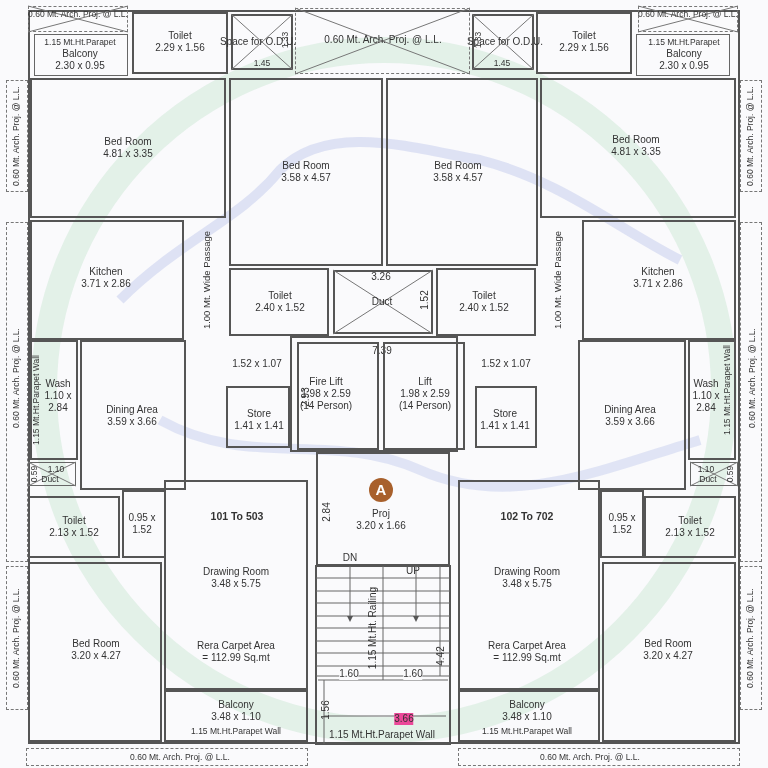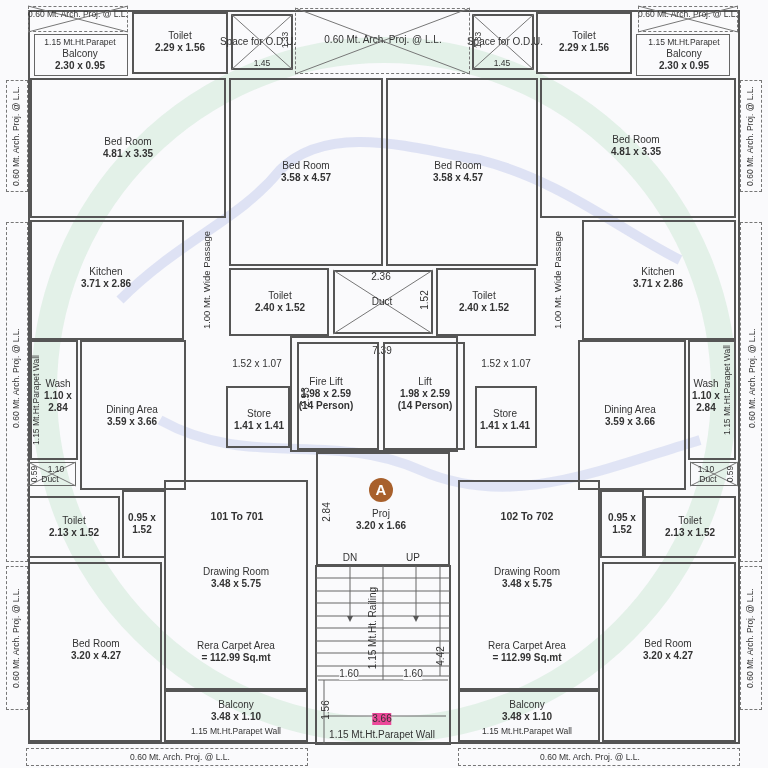--- a/index.html
+++ b/index.html
@@ -4,21 +4,21 @@
 <style>
   html,body{margin:0;padding:0;background:#fff;}
   body{width:768px;height:768px;position:relative;overflow:hidden;font-family:"Liberation Sans",sans-serif;color:#333;}
   .plan{position:absolute;left:0;top:0;width:768px;height:768px;background:#fafafc;}
   .wm{position:absolute;pointer-events:none;}
   .wall{position:absolute;border:2px solid #555;box-sizing:border-box;background:transparent;}
   .thin{position:absolute;border:1px solid #666;box-sizing:border-box;}
   .dash{position:absolute;border:1px dashed #777;box-sizing:border-box;}
   .lbl{position:absolute;text-align:center;font-size:10px;line-height:12px;color:#333;white-space:nowrap;transform:translate(-50%,-50%);}
   .lbl .n{display:block;}
-  .lbl .d{display:block;font-weight:bold;}
+  .lbl .d{display:block;}
   .small{font-size:8.5px;line-height:10px;}
   .vert{position:absolute;font-size:8.5px;color:#333;white-space:nowrap;transform:translate(-50%,-50%) rotate(-90deg);}
   .bold{font-weight:bold;font-size:10.5px;}
   .badge{position:absolute;width:24px;height:24px;border-radius:50%;background:#a8602c;color:#fff;font-weight:bold;font-size:15px;line-height:24px;text-align:center;transform:translate(-50%,-50%);}
   svg.x{position:absolute;overflow:visible;}
 </style>
 </head>
 <body>
 
 <div class="plan">
@@ -163,21 +163,21 @@
       <span class="n">Toilet</span>
       <span class="d">2.13 x 1.52</span>
     </div>
 
   <div class="wall" style="left:122px;top:490px;width:44px;height:68px;"></div>
   <div class="lbl" style="left:142px;top:524px">
       <span class="d">0.95 x</span>
       <span class="d">1.52</span>
     </div>
 
-  <div class="lbl bold" style="left:237px;top:516px">101 To 701</div>
+  <div class="lbl bold" style="left:237px;top:516px">101 To 503</div>
 
   <div class="wall" style="left:164px;top:480px;width:144px;height:210px;"></div>
   <div class="lbl" style="left:236px;top:578px">
       <span class="n">Drawing Room</span>
       <span class="d">3.48 x 5.75</span>
     </div>
   <div class="lbl" style="left:236px;top:652px">
       <span class="n">Rera Carpet Area</span>
       <span class="d">= 112.99 Sq.mt</span>
     </div>
@@ -302,21 +302,21 @@
   <div class="lbl small" style="left:527px;top:731px">1.15 Mt.Ht.Parapet Wall</div>
 
   <div class="dash" style="left:458px;top:748px;width:282px;height:18px;"></div>
   <div class="lbl small" style="left:590px;top:757px">0.60 Mt. Arch. Proj. @ L.L.</div>
 
   <div class="wall" style="left:333px;top:270px;width:100px;height:64px;"></div>
   <svg class="x" style="left:333px;top:270px" width="100" height="64">
       <line x1="0" y1="0" x2="100" y2="64" stroke="#777"></line>
       <line x1="100" y1="0" x2="0" y2="64" stroke="#777"></line>
     </svg>
-  <div class="lbl" style="left:381px;top:277px">2.36</div>
+  <div class="lbl" style="left:381px;top:277px">3.26</div>
   <div class="lbl" style="left:382px;top:302px">Duct</div>
   <div class="vert" style="left:424px;top:300px;font-size:10px">1.52</div>
 
   <div class="wall" style="left:290px;top:336px;width:168px;height:116px;"></div>
   <div class="lbl" style="left:382px;top:351px">7.39</div>
   <div class="vert" style="left:305px;top:397px;font-size:10px">2.93</div>
 
   <div class="wall" style="left:297px;top:342px;width:82px;height:108px;"></div>
   <div class="lbl" style="left:326px;top:394px">
       <span class="n">Fire Lift</span>
@@ -333,21 +333,21 @@
 
   <div class="wall" style="left:316px;top:452px;width:134px;height:114px;"></div>
   <div class="lbl" style="left:381px;top:488px">3.20</div>
   <div class="vert" style="left:326px;top:512px;font-size:10px">2.84</div>
   <div class="badge" style="left:381px;top:490px">A</div>
   <div class="lbl" style="left:381px;top:520px">
       <span class="n">Proj</span>
       <span class="d">3.20 x 1.66</span>
     </div>
   <div class="lbl" style="left:350px;top:558px">DN</div>
-  <div class="lbl" style="left:413px;top:558px">UP</div>
+  <div class="lbl" style="left:413px;top:571px">UP</div>
 
   <svg class="x" style="left:316px;top:566px" width="134" height="178">
     <rect x="0" y="0" width="134" height="178" fill="none" stroke="#555" stroke-width="2"></rect>
     <g stroke="#666" stroke-width="1">
       <line x1="0" y1="12" x2="134" y2="12"></line>
         <line x1="0" y1="25" x2="134" y2="25"></line>
       <line x1="0" y1="37" x2="134" y2="37"></line>
         <line x1="0" y1="50" x2="134" y2="50"></line>
       <line x1="0" y1="62" x2="134" y2="62"></line>
         <line x1="0" y1="75" x2="134" y2="75"></line>
@@ -363,15 +363,15 @@
       <line x1="124" y1="0" x2="124" y2="110"></line>
     </g>
     <polygon points="31,50 37,50 34,56" fill="#555"></polygon>
     <polygon points="97,50 103,50 100,56" fill="#555"></polygon>
   </svg>
   <div class="vert" style="left:372px;top:628px;font-size:10px">1.15 Mt.Ht. Railing</div>
   <div class="lbl" style="left:349px;top:674px;background:#fafafc">1.60</div>
   <div class="lbl" style="left:413px;top:674px;background:#fafafc">1.60</div>
   <div class="vert" style="left:440px;top:656px;font-size:10px">4.42</div>
   <div class="vert" style="left:325px;top:710px;font-size:10px">1.56</div>
-  <div class="lbl" style="left:382px;top:719px;background:#ec4899">3.66</div>
+  <div class="lbl" style="left:404px;top:719px;background:#ec4899">3.66</div>
   <div class="lbl" style="left:382px;top:735px">1.15 Mt.Ht.Parapet Wall</div>
 </div>
 
 </body></html>

